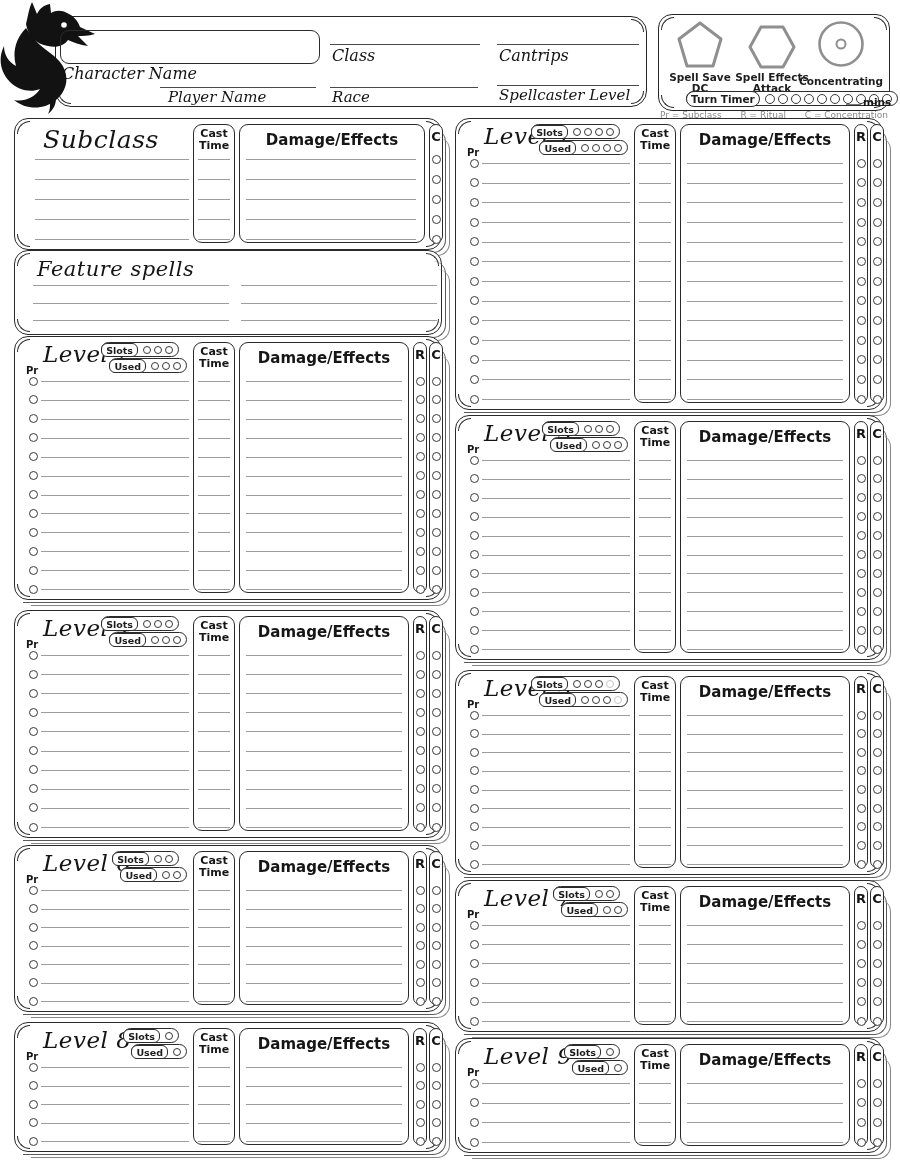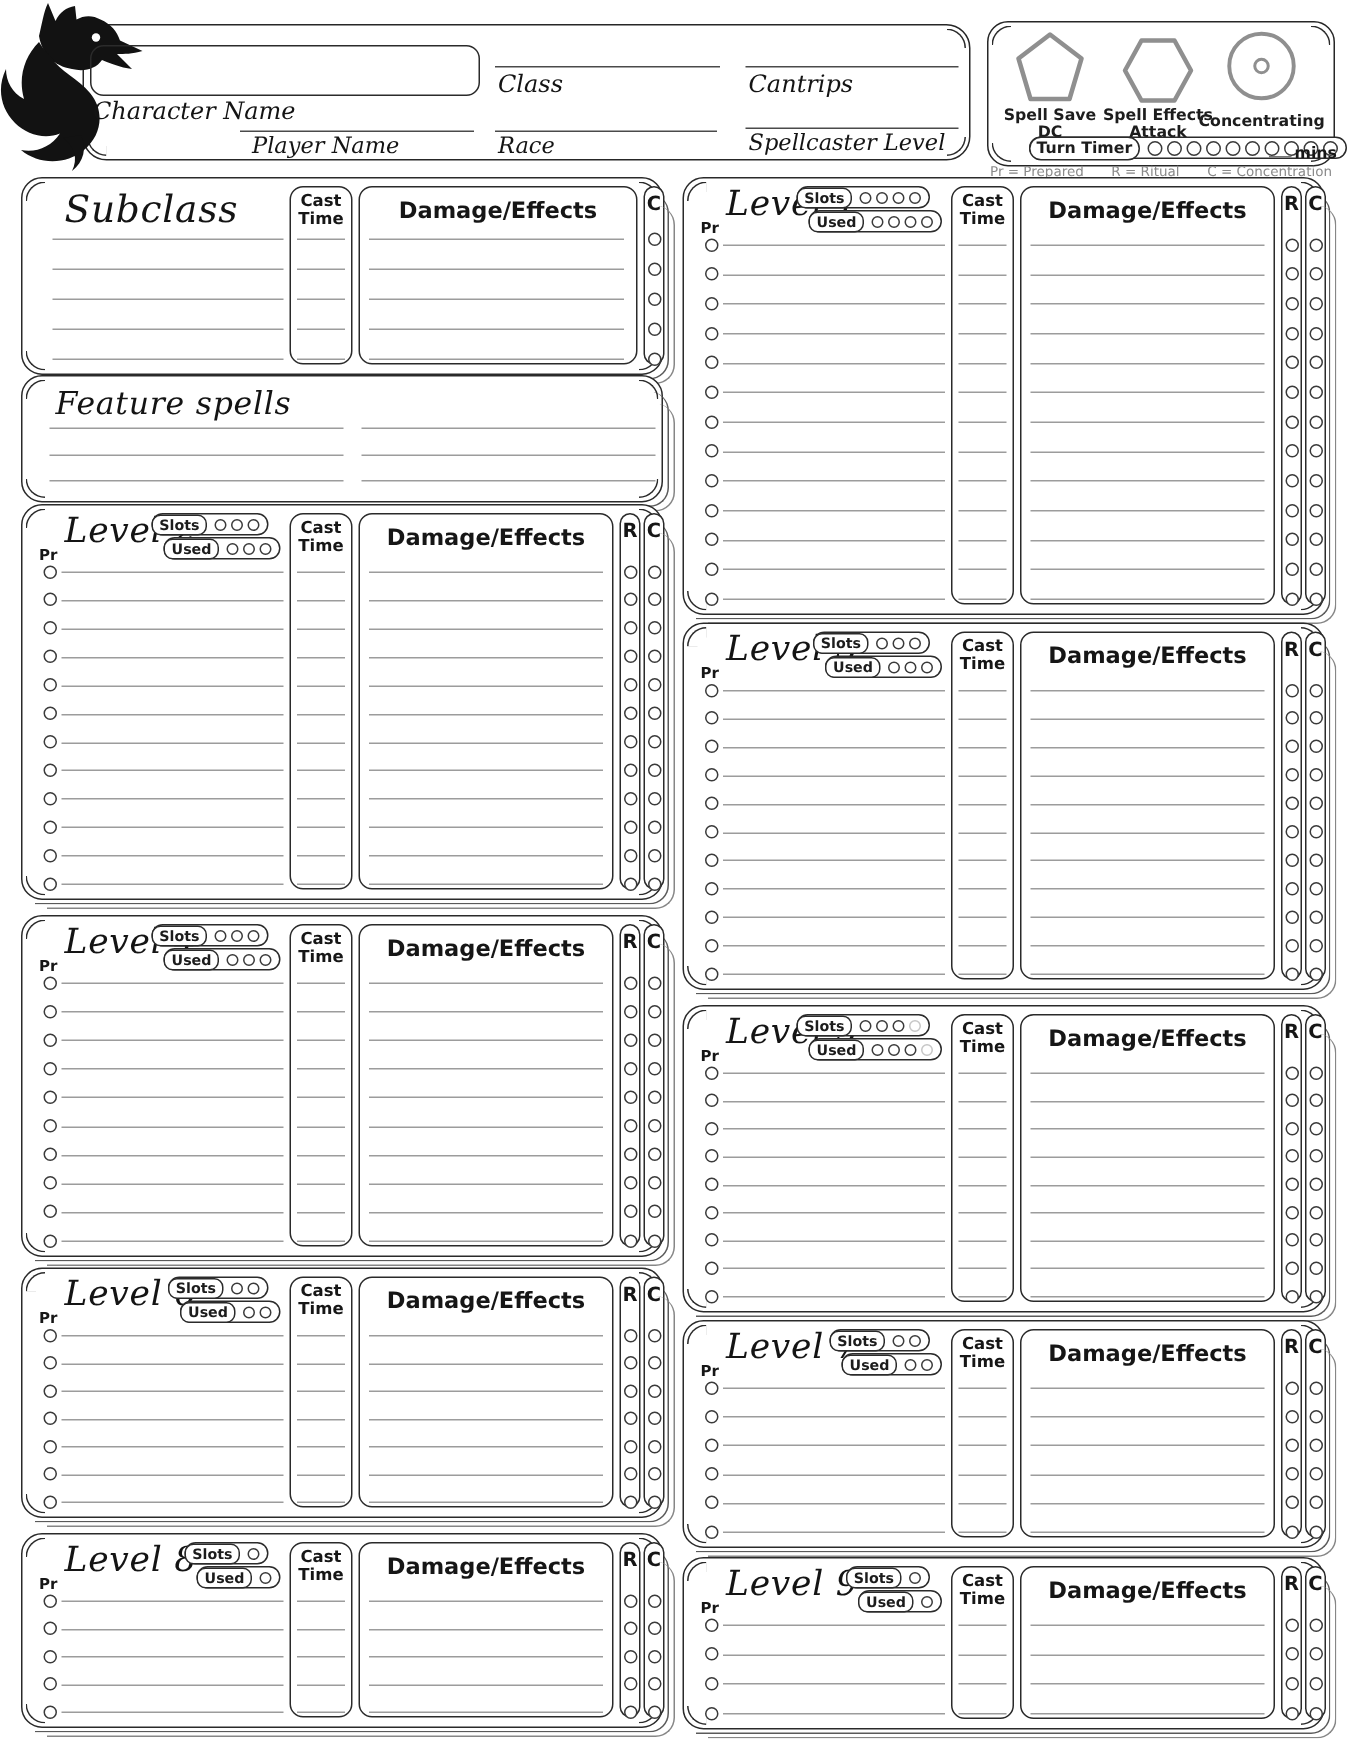--- a/index.html
+++ b/index.html
@@ -106,21 +106,21 @@
       <span class="pillcirc" style="width: 10px; height: 10px; margin-left: 3px;"></span>
       <span class="pillcirc" style="width: 10px; height: 10px; margin-left: 3px;"></span>
       <span class="pillcirc" style="width: 10px; height: 10px; margin-left: 3px;"></span>
       <span class="pillcirc" style="width: 10px; height: 10px; margin-left: 3px;"></span>
       <span class="pillcirc" style="width: 10px; height: 10px; margin-left: 3px;"></span>
     </div>
   <div class="fieldline" style="left:846px;top:104px;width:15px;border-top-color:#777;"></div>
   <div class="abs colhead" style="left:863px;top:96px;font-size:10.5px;">mins</div>
 
   <div class="legend" style="left:660px;top:110px;width:228px;">
-    <span>Pr = Prepared</span>
+    <span>Pr = Subclass</span>
     <span>R = Ritual</span>
     <span>C = Concentration</span>
   </div>
 
 <div class="block" style="left: 14px; top: 118px; width: 428px; height: 132px;">
       <div class="cornerarc tl"></div>
       <div class="cornerarc tr"></div>
       <div class="cornerarc bl"></div>
       <div class="cornerarc br"></div>
       <div class="title script" style="left: 28px; top: 6px; font-size: 25px;">Subclass</div>

